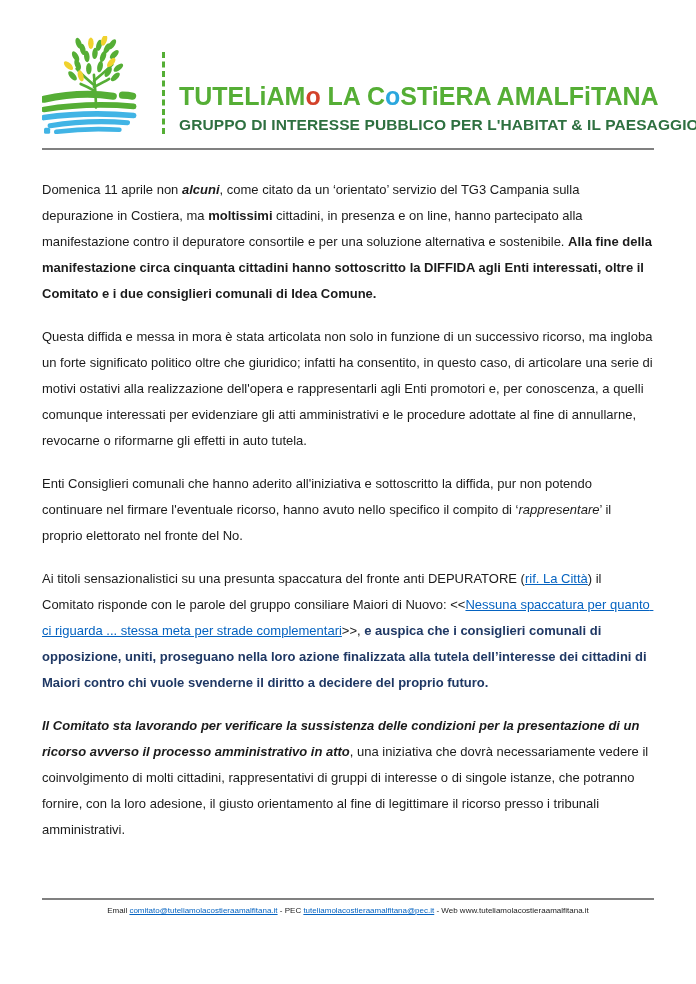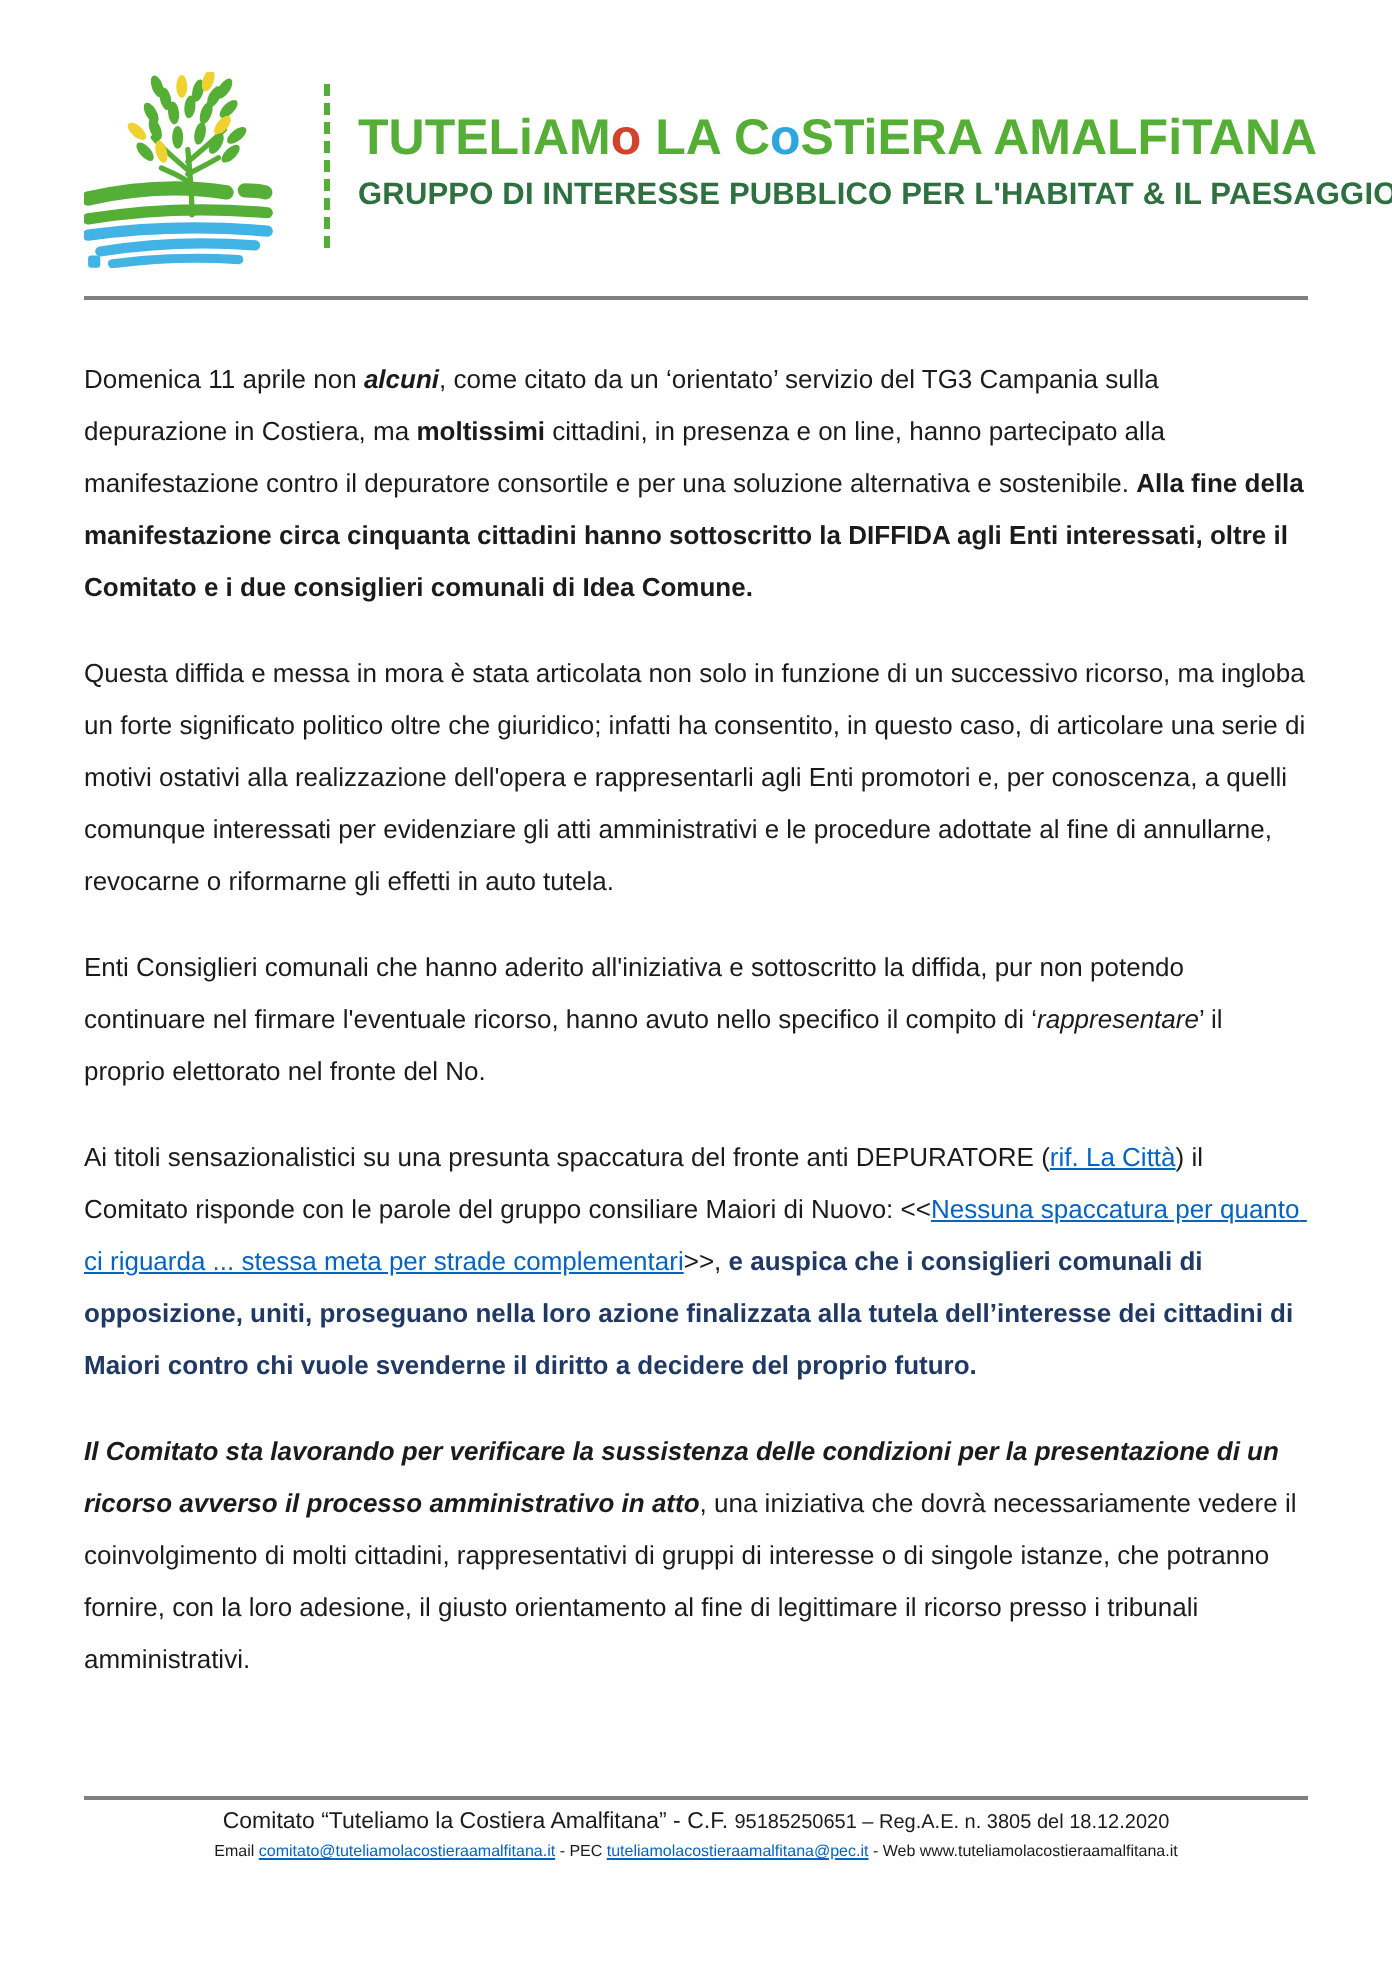--- a/index.html
+++ b/index.html
@@ -4,21 +4,21 @@
 <style>
   html,body{margin:0;padding:0;}
   body{
     width:696px;height:984px;background:#ffffff;position:relative;
     font-family:"Liberation Sans", sans-serif;color:#1b1b1b;
     -webkit-font-smoothing:antialiased;
   }
   .page{padding:0 42px;}
 
   
-  .masthead{display:flex;align-items:flex-start;padding-top:36px;}
+  .masthead{display:flex;align-items:flex-end;padding-top:36px;}
   .logo{flex:0 0 auto;}
   .logo svg{display:block;}
   .dashline{
     flex:0 0 auto;width:0;height:82px;margin:6px 14px 0 8px;
     border-left:3px dashed #55ae35;
   }
   .brand{flex:1 1 auto;padding-top:20px;}
   .brand-title{
     font-size:25px;font-weight:bold;line-height:1.05;letter-spacing:0px;
     white-space:nowrap;
@@ -133,15 +133,14 @@
     <p class="para"><span class="rn">Enti Consiglieri comunali che hanno aderito all'iniziativa e sottoscritto la diffida, pur non potendo continuare nel firmare l'eventuale ricorso, hanno avuto nello specifico il compito di ‘</span><span class="rn i">rappresentare</span><span class="rn">’ il proprio elettorato nel fronte del No.</span></p>
 
     <p class="para"><span class="rn">Ai titoli sensazionalistici su una presunta spaccatura del fronte anti DEPURATORE (</span><a href="#" class="rn link">rif. La Città</a><span class="rn">) il Comitato risponde con le parole del gruppo consiliare Maiori di Nuovo: &lt;&lt;</span><a href="#" class="rn link">Nessuna spaccatura per quanto ci riguarda ... stessa meta per strade complementari</a><span class="rn">&gt;&gt;, </span><span class="rn navy">e auspica che i consiglieri comunali di opposizione, uniti, proseguano nella loro azione finalizzata alla tutela dell’interesse dei cittadini di Maiori contro chi vuole svenderne il diritto a decidere del proprio futuro.</span></p>
 
     <p class="para"><span class="rn b i">Il Comitato sta lavorando per verificare la sussistenza delle condizioni per la presentazione di un ricorso avverso il processo amministrativo in atto</span><span class="rn">, una iniziativa che dovrà necessariamente vedere il coinvolgimento di molti cittadini, rappresentativi di gruppi di interesse o di singole istanze, che potranno fornire, con la loro adesione, il giusto orientamento al fine di legittimare il ricorso presso i tribunali amministrativi.</span></p>
 
   </div>
 </div>
 
 <div class="doc-footer">
-  <div class="f1"><span>Comitato “Tuteliamo la Costiera Amalfitana” - C.F. </span><span class="small">95185250651 – Reg.A.E. n. 3805 del 18.12.2020</span></div>
   <div class="f2"><span>Email </span><a href="#" class="link">comitato@tuteliamolacostieraamalfitana.it</a><span> -  PEC </span><a href="#" class="link">tuteliamolacostieraamalfitana@pec.it</a><span>  - Web www.tuteliamolacostieraamalfitana.it</span></div>
 </div>
 
 </body></html>

